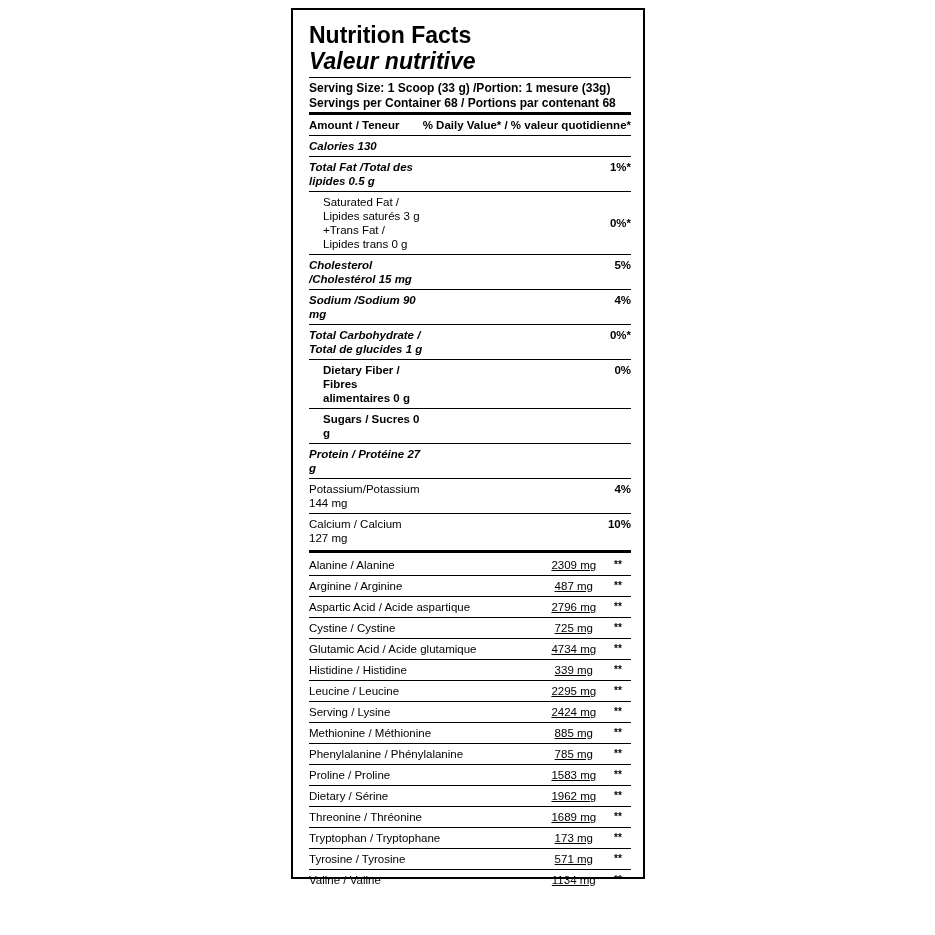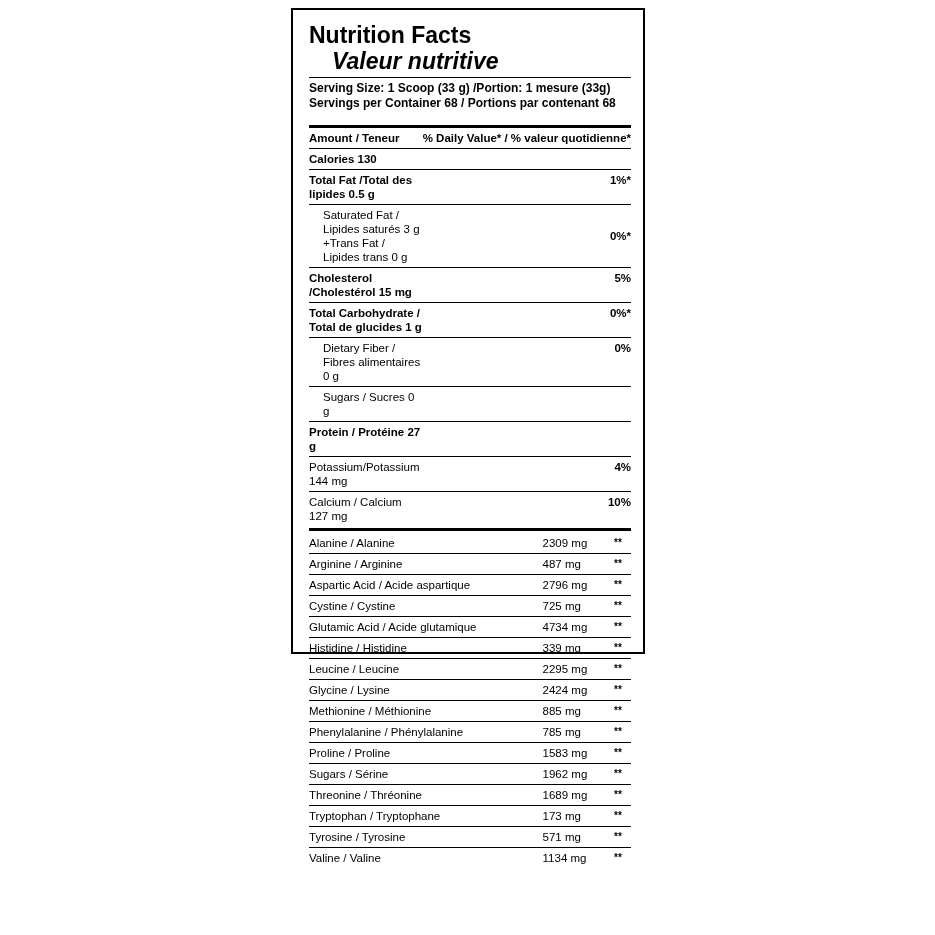--- a/index.html
+++ b/index.html
@@ -12,21 +12,21 @@
     height: 935px;
     font-family: "Liberation Sans", sans-serif;
     color: #000000;
     -webkit-font-smoothing: antialiased;
   }
   #panel {
     position: absolute;
     left: 291px;
     top: 8px;
     width: 354px;
-    height: 646px;
+    height: 871px;
     border: 2px solid #000000;
     box-sizing: border-box;
     background: #ffffff;
   }
   .inner {
     position: absolute;
     left: 16px;
     top: 12px;
     width: 322px;
   }
@@ -35,21 +35,20 @@
     font-weight: bold;
     line-height: 26px;
     letter-spacing: 0px;
   }
   .title-fr {
     font-size: 23px;
     font-weight: bold;
     font-style: italic;
     line-height: 26px;
     margin-bottom: 3px;
-    margin-left: 23px;
   }
   .serving-line {
     font-size: 12px;
     font-weight: bold;
     line-height: 15px;
   }
   .rule-thin {
     border-bottom: 1px solid #000000;
     height: 0;
   }
@@ -65,40 +64,41 @@
   table.nf td {
     padding: 3px 0 3px 0;
     vertical-align: top;
     line-height: 14px;
   }
   td.label {
     text-align: left;
     margin-top: 20px;
   }
   td.val {
-    text-align: left;
+    text-align: center;
     white-space: nowrap;
     padding-right: 2px;
+    text-decoration: underline;
   }
   td.dv {
     text-align: right;
     width: 44px;
     white-space: nowrap;
     font-weight: bold;
   }
   td.star {
     text-align: center;
     width: 26px;
     white-space: nowrap;
     font-weight: bold;
     font-size: 10px;
   }
-  .bold { font-weight: bold; }
+  .bold { font-weight: bold; font-style: italic; }
   .indent1 { padding-left: 14px !important; }
-  .indent2 { padding-left: 14px !important; }
+  .indent2 { padding-left: 14px !important; font-weight: bold; }
   .row-line td {
     border-top: 1px solid #000000;
   }
   .row-first td {
     border-top: none;
   }
   .hdr td {
     font-weight: bold;
     font-size: 11.5px;
     padding-bottom: 3px;
@@ -117,21 +117,21 @@
 <body>
 
 <div id="panel">
   <div class="inner">
 
     <div class="title-en">Nutrition Facts</div>
     <div class="title-fr">Valeur nutritive</div>
 
     <div class="rule-thin"></div>
     <div class="serving-line" style="padding-top:3px;">Serving Size: 1 Scoop (33 g) /Portion: 1 mesure (33g)</div>
-    <div class="serving-line" style="padding-bottom:14px;">Servings per Container 68 / Portions par contenant 68</div>
+    <div class="serving-line" style="padding-bottom:1px;">Servings per Container 68 / Portions par contenant 68</div>
     <div class="rule-thick"></div>
 
     <table class="nf">
       <tbody>
           <tr class="hdr row-first">
         <td class="label">Amount  / Teneur</td>
         <td class="dv" style="width:auto;text-align:right;">% Daily Value* / % valeur quotidienne*</td>
       </tr>
       <tr class="row-line">
         <td class="label bold" colspan="2">Calories 130</td>
@@ -145,20 +145,24 @@
           <span>Saturated Fat / Lipides saturés 3 g</span><br>
           <span>+Trans Fat / Lipides trans 0 g</span>
         </td>
         <td class="dv dv-mid">0%*</td>
       </tr>
       <tr class="row-line">
         <td class="label bold">Cholesterol /Cholestérol 15 mg</td>
         <td class="dv">5%</td>
       </tr>
       <tr class="row-line">
+        <td class="label bold">Sodium /Sodium  90 mg</td>
+        <td class="dv">4%</td>
+      </tr>
+      <tr class="row-line">
         <td class="label bold">Total Carbohydrate / Total de glucides 1 g</td>
         <td class="dv">0%*</td>
       </tr>
       <tr class="row-line">
         <td class="label indent2">Dietary Fiber / Fibres alimentaires 0 g</td>
         <td class="dv">0%</td>
       </tr>
       <tr class="row-line">
         <td class="label indent2">Sugars / Sucres 0 g</td>
         <td class="dv"></td>
@@ -211,41 +215,41 @@
         <td class="label">Histidine / Histidine</td>
         <td class="val">339 mg</td>
         <td class="star">**</td>
       </tr>
       <tr class="amino row-line">
         <td class="label">Leucine / Leucine</td>
         <td class="val">2295 mg</td>
         <td class="star">**</td>
       </tr>
       <tr class="amino row-line">
-        <td class="label">Glycine / Lysine</td>
+        <td class="label">Serving / Lysine</td>
         <td class="val">2424 mg</td>
         <td class="star">**</td>
       </tr>
       <tr class="amino row-line">
         <td class="label">Methionine / Méthionine</td>
         <td class="val">885 mg</td>
         <td class="star">**</td>
       </tr>
       <tr class="amino row-line">
         <td class="label">Phenylalanine / Phénylalanine</td>
         <td class="val">785 mg</td>
         <td class="star">**</td>
       </tr>
       <tr class="amino row-line">
         <td class="label">Proline / Proline</td>
         <td class="val">1583 mg</td>
         <td class="star">**</td>
       </tr>
       <tr class="amino row-line">
-        <td class="label">Sugars / Sérine</td>
+        <td class="label">Dietary / Sérine</td>
         <td class="val">1962 mg</td>
         <td class="star">**</td>
       </tr>
       <tr class="amino row-line">
         <td class="label">Threonine / Thréonine</td>
         <td class="val">1689 mg</td>
         <td class="star">**</td>
       </tr>
       <tr class="amino row-line">
         <td class="label">Tryptophan / Tryptophane</td>

